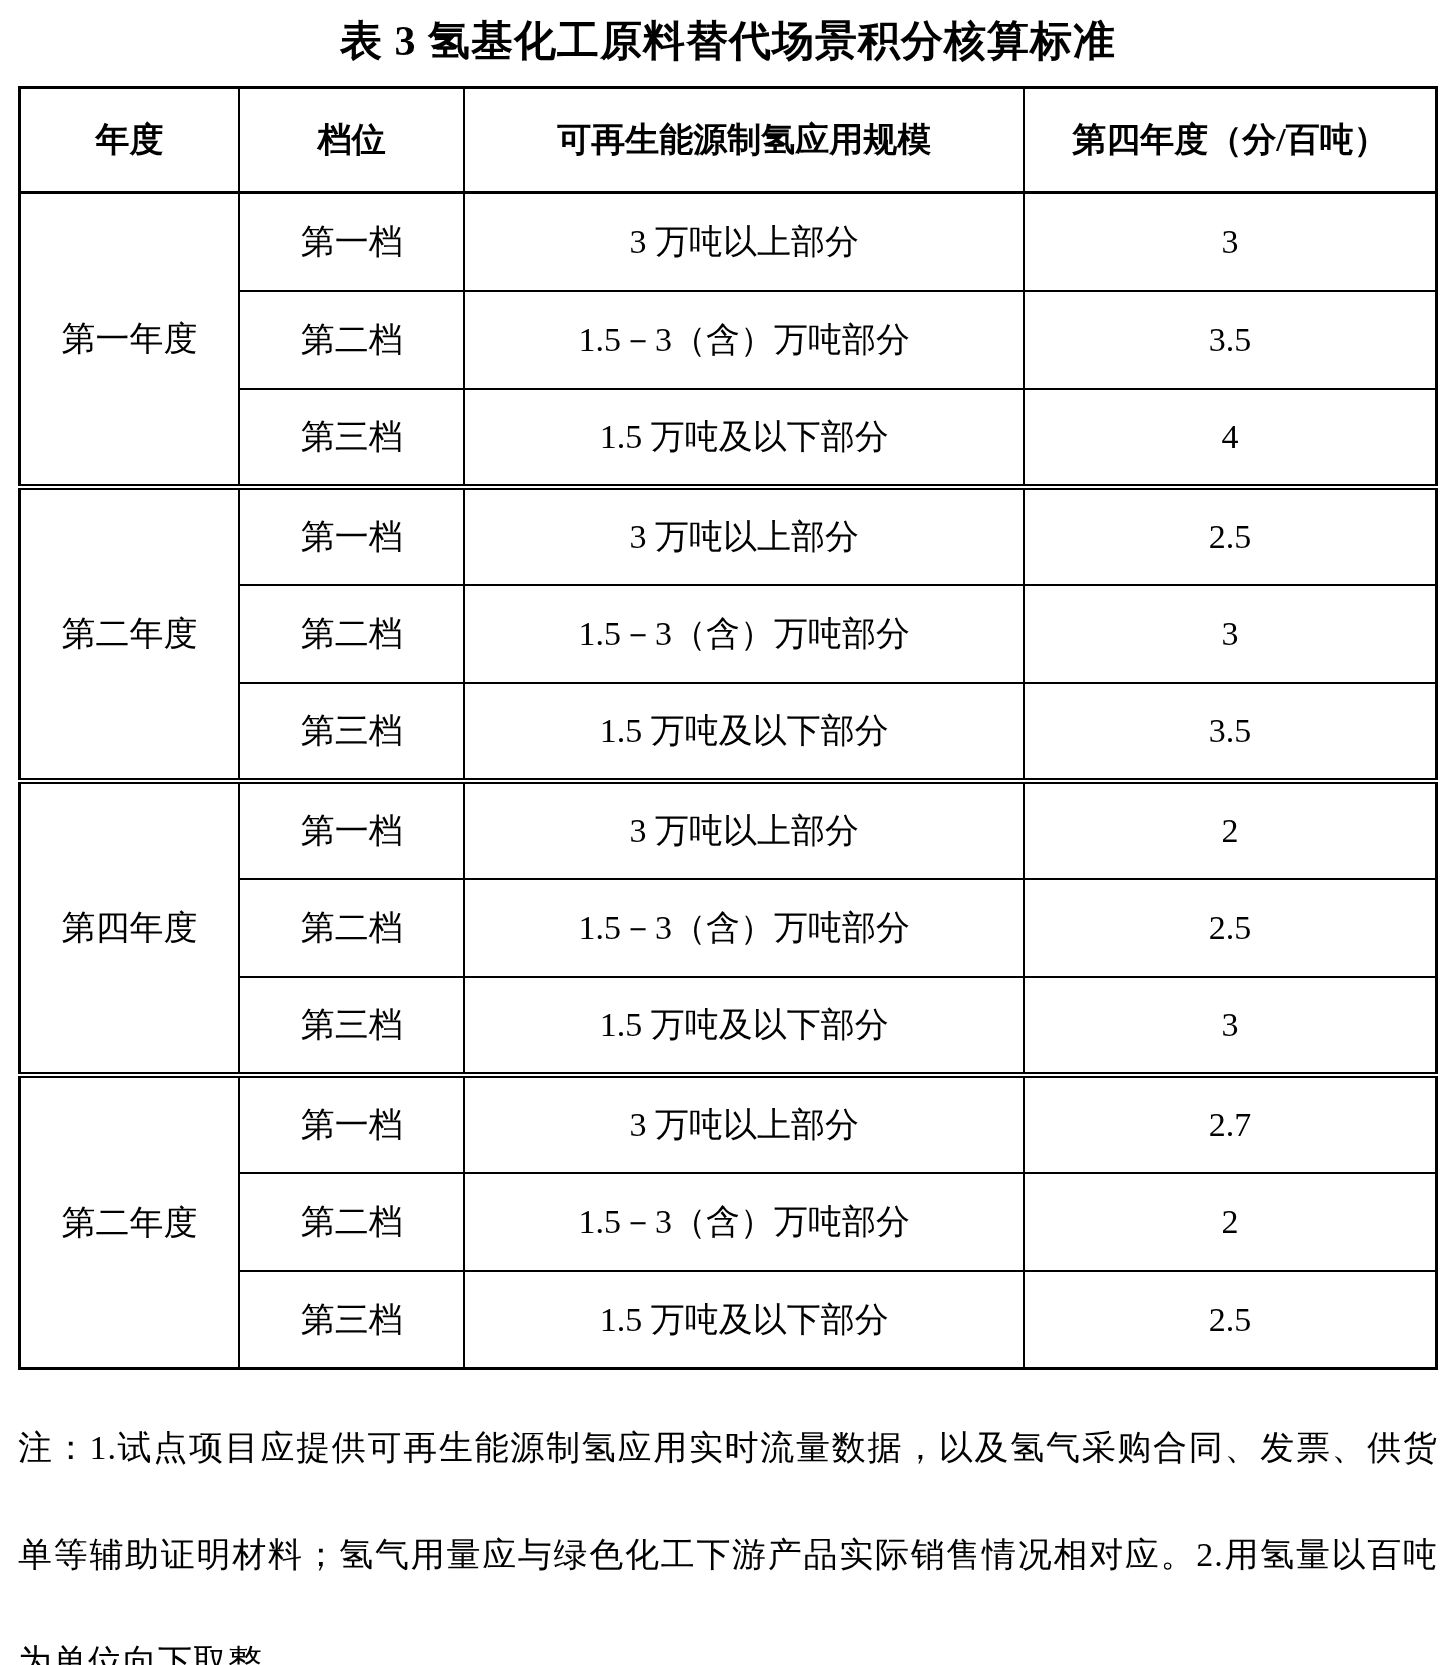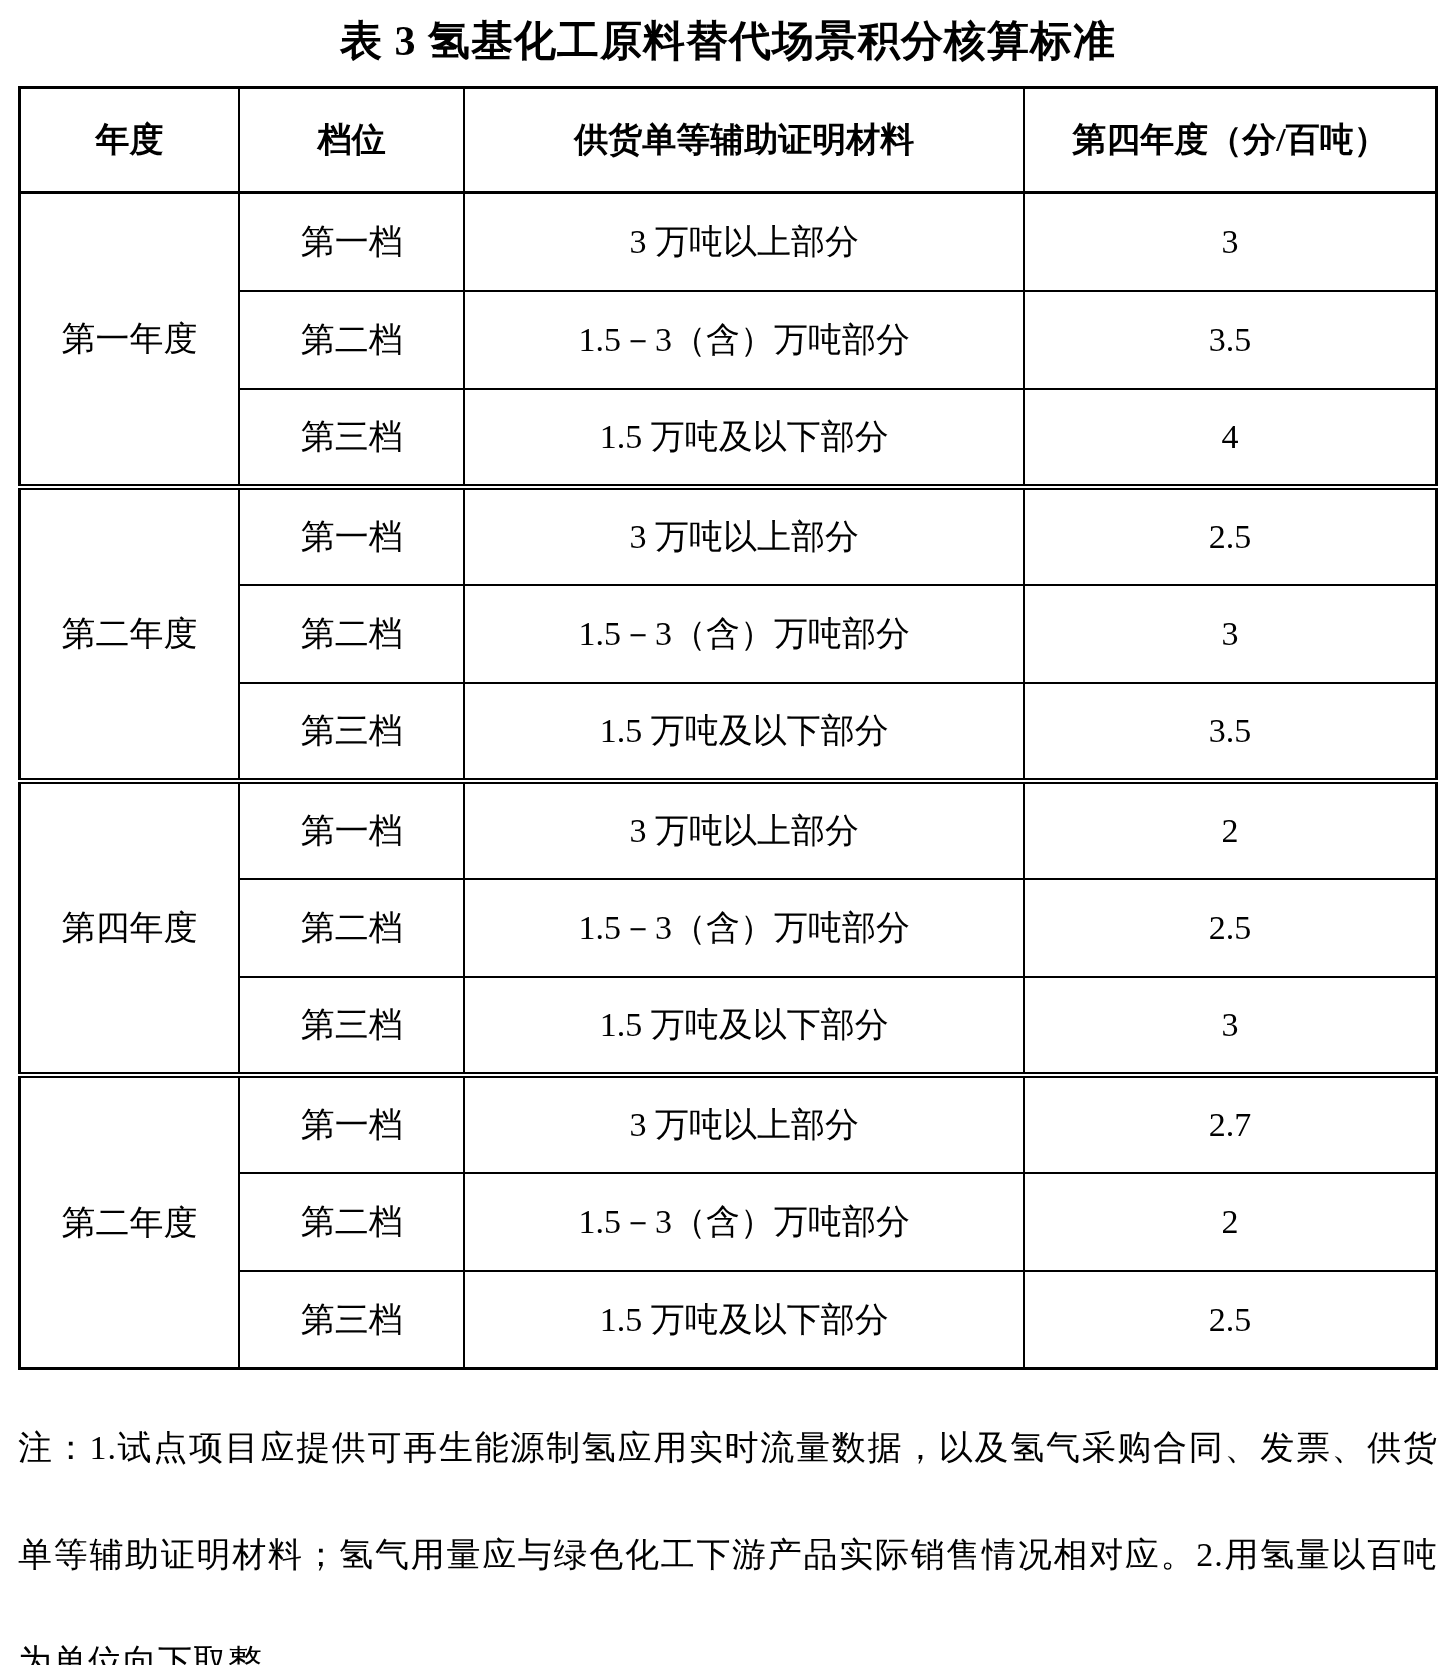--- a/index.html
+++ b/index.html
@@ -76,21 +76,21 @@
     <colgroup>
       <col class="col-year">
       <col class="col-tier">
       <col class="col-scale">
       <col class="col-points">
     </colgroup>
     <thead>
       <tr>
         <th>年度</th>
         <th>档位</th>
-        <th>供货单等辅助证明材料</th>
+        <th>可再生能源制氢应用规模</th>
         <th>第四年度（分/百吨）</th>
       </tr>
     </thead>
     <tbody>
 
       <tr>
         <td rowspan="3">第一年度</td>
         <td>第一档</td>
         <td>3 万吨以上部分</td>
         <td>3</td>

